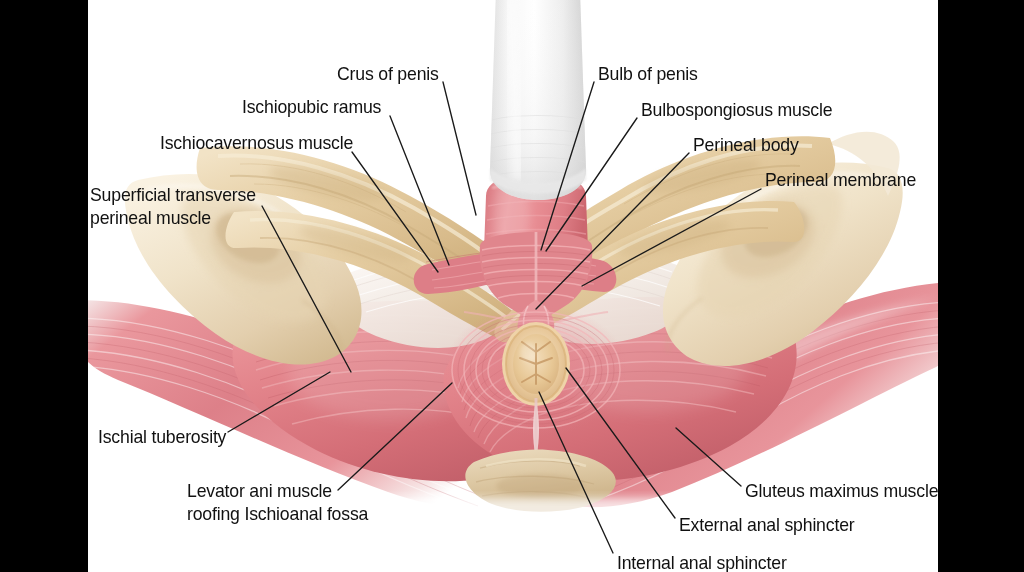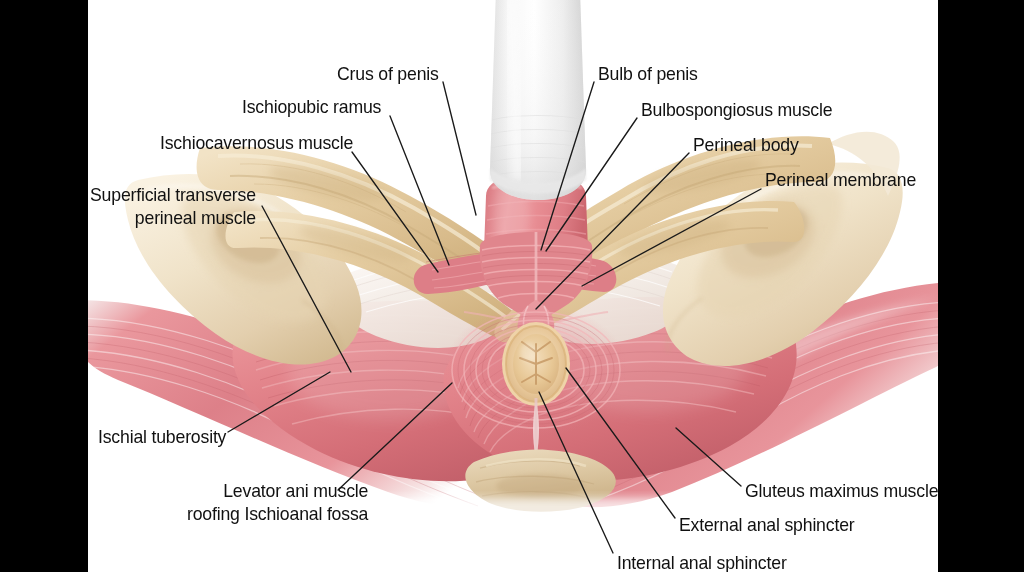--- a/index.html
+++ b/index.html
@@ -36,21 +36,20 @@
     height: 572px;
     display: block;
   }
   
   #label-layer {
     position: absolute;
     left: 0; top: 0;
     width: 1024px;
     height: 518px;
     pointer-events: none;
-    text-align: right;
   }
   .anno {
     position: absolute;
     color: #111111;
     font-family: "Liberation Sans", sans-serif;
     font-size: 19px;
     line-height: 23px;
     font-weight: 400;
     letter-spacing: -0.2px;
     white-space: pre;

